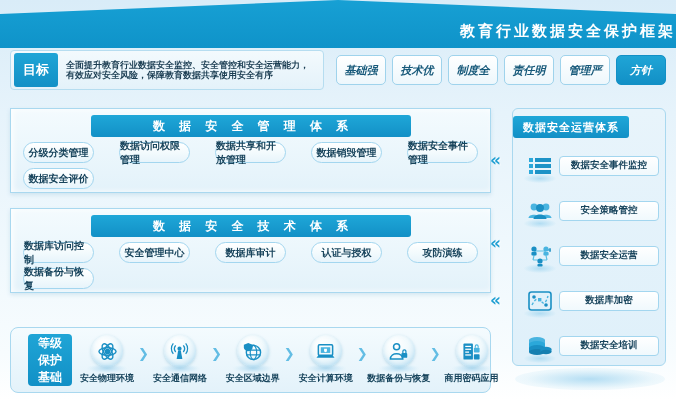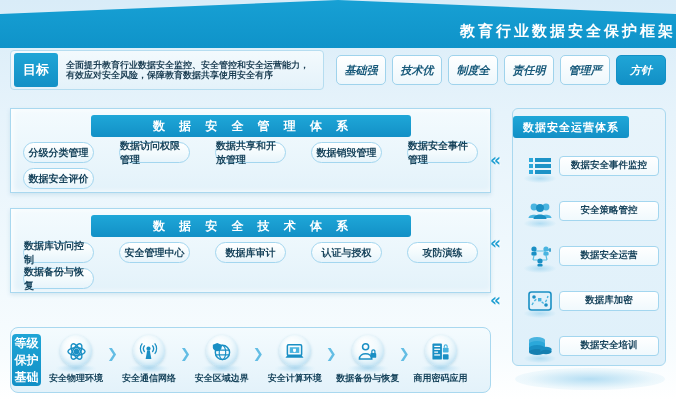--- a/index.html
+++ b/index.html
@@ -246,22 +246,22 @@
     left: 10px; top: 327px;
     width: 481px; height: 66px;
     background: linear-gradient(180deg, #f4fbfe 0%, #e3f2fa 100%);
     border: 1px solid #a9d8ef;
     border-radius: 8px;
     box-sizing: border-box;
     display: flex;
     align-items: center;
   }
   .base-badge {
-    width: 29px; height: 52px;
-    margin-left: 1px;
+    width: 44px; height: 52px;
+    margin-left: 17px;
     flex: none;
     background: linear-gradient(180deg, #1fa5d6 0%, #1290c6 100%);
     border-radius: 4px;
     color: #fff;
     font-size: 12px;
     font-weight: bold;
     line-height: 17px;
     display: flex;
     flex-direction: column;
     align-items: center;

